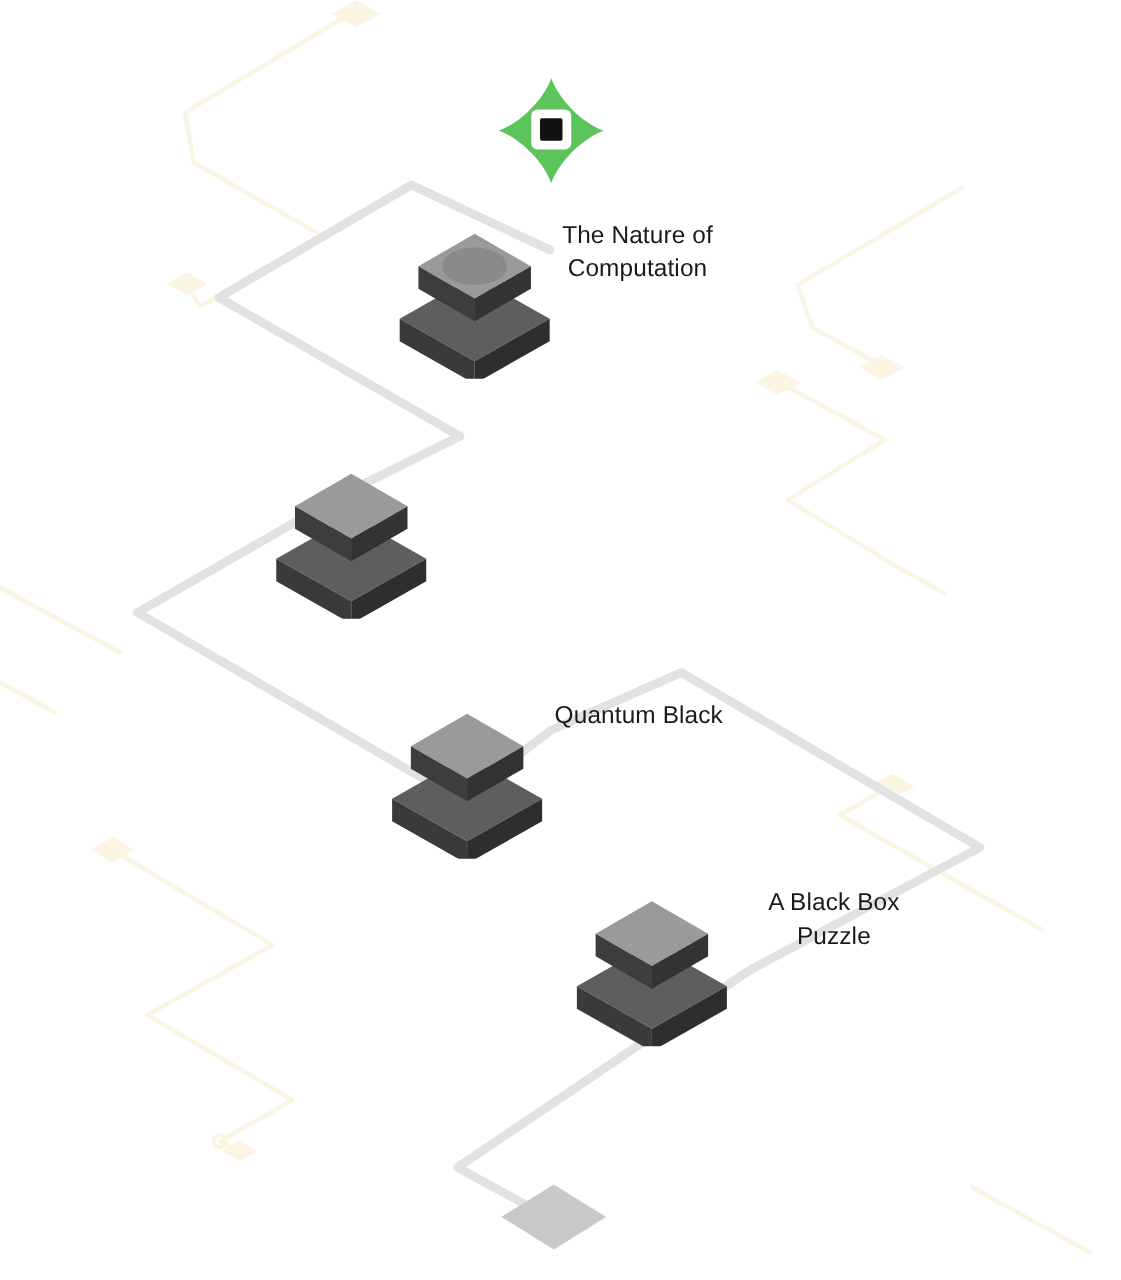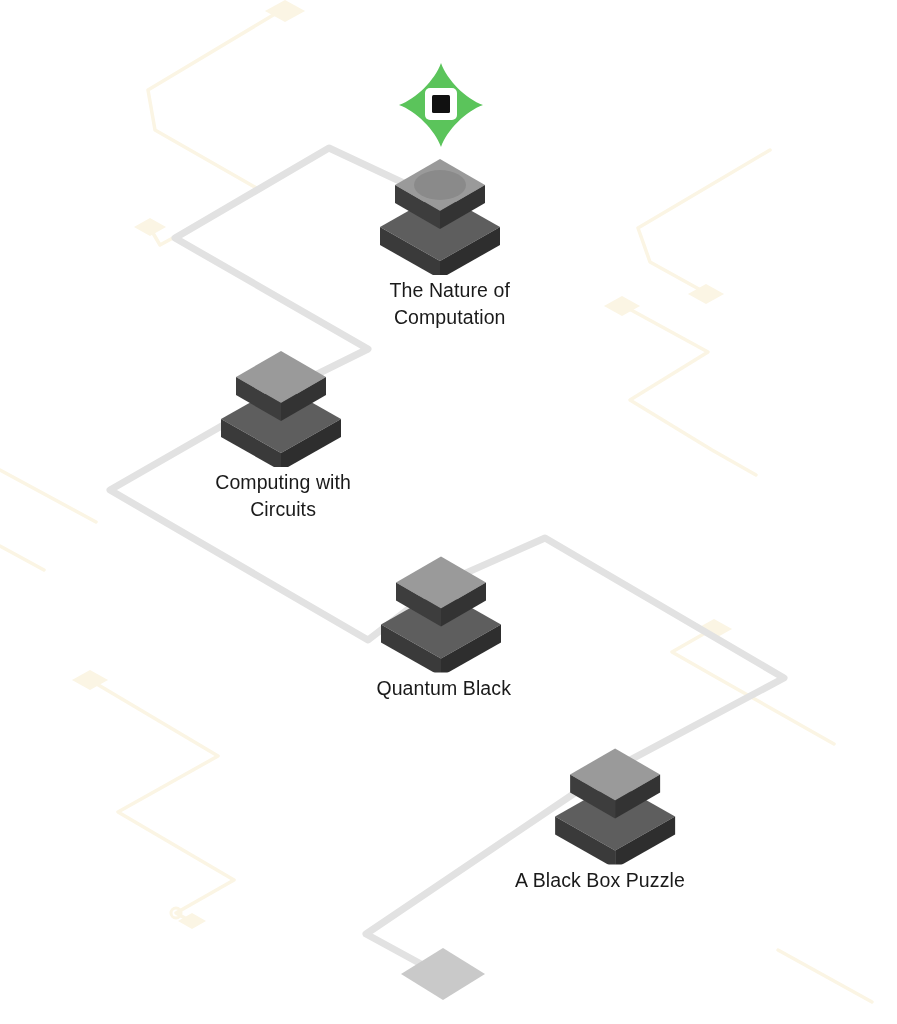--- a/index.html
+++ b/index.html
@@ -26,22 +26,22 @@
     height: 1024px;
   }
   #bg-layer { z-index: 1; }
   #path-layer { z-index: 2; }
   #node-layer { z-index: 3; }
 
   .node {
     position: absolute;
     transform: translate(-50%, -50%);
     display: flex;
-    flex-direction: column;
-    align-items: flex-end;
+    flex-direction: row;
+    align-items: flex-start;
     cursor: pointer;
   }
   .node-art {
     position: relative;
     width: 140px;
     height: 130px;
   }
   .node-art svg {
     position: absolute;
     left: 0;
@@ -131,39 +131,37 @@
       <div class="node-art">
         <svg width="140" height="130" viewBox="0 0 140 130">
           <polygon points="70,48 130,82 70,116 10,82" fill="#5e5e5e"></polygon>
           <polygon points="10,82 70,116 70,134 10,100" fill="#3a3a3a"></polygon>
           <polygon points="130,82 130,100 70,134 70,116" fill="#2e2e2e"></polygon>
           <polygon points="70,14 115,40 70,66 25,40" fill="#9a9a9a"></polygon>
           <polygon points="25,40 70,66 70,84 25,58" fill="#3d3d3d"></polygon>
           <polygon points="115,40 115,58 70,84 70,66" fill="#333333"></polygon>
         </svg>
       </div>
-      <div class="node-label">Computing with
-Circuits</div>
     </div>
 
     <div class="node" style="left:441px; top:622px;">
       <div class="node-art">
         <svg width="140" height="130" viewBox="0 0 140 130">
           <polygon points="70,48 130,82 70,116 10,82" fill="#5e5e5e"></polygon>
           <polygon points="10,82 70,116 70,134 10,100" fill="#3a3a3a"></polygon>
           <polygon points="130,82 130,100 70,134 70,116" fill="#2e2e2e"></polygon>
           <polygon points="70,14 115,40 70,66 25,40" fill="#9a9a9a"></polygon>
           <polygon points="25,40 70,66 70,84 25,58" fill="#3d3d3d"></polygon>
           <polygon points="115,40 115,58 70,84 70,66" fill="#333333"></polygon>
         </svg>
       </div>
       <div class="node-label">Quantum Black</div>
     </div>
 
-    <div class="node" style="left:600px; top:814px;">
+    <div class="node" style="left:600px; top:772px;">
       <div class="node-art">
         <svg width="140" height="130" viewBox="0 0 140 130">
           <polygon points="70,48 130,82 70,116 10,82" fill="#5e5e5e"></polygon>
           <polygon points="10,82 70,116 70,134 10,100" fill="#3a3a3a"></polygon>
           <polygon points="130,82 130,100 70,134 70,116" fill="#2e2e2e"></polygon>
           <polygon points="70,14 115,40 70,66 25,40" fill="#9a9a9a"></polygon>
           <polygon points="25,40 70,66 70,84 25,58" fill="#3d3d3d"></polygon>
           <polygon points="115,40 115,58 70,84 70,66" fill="#333333"></polygon>
         </svg>
       </div>

